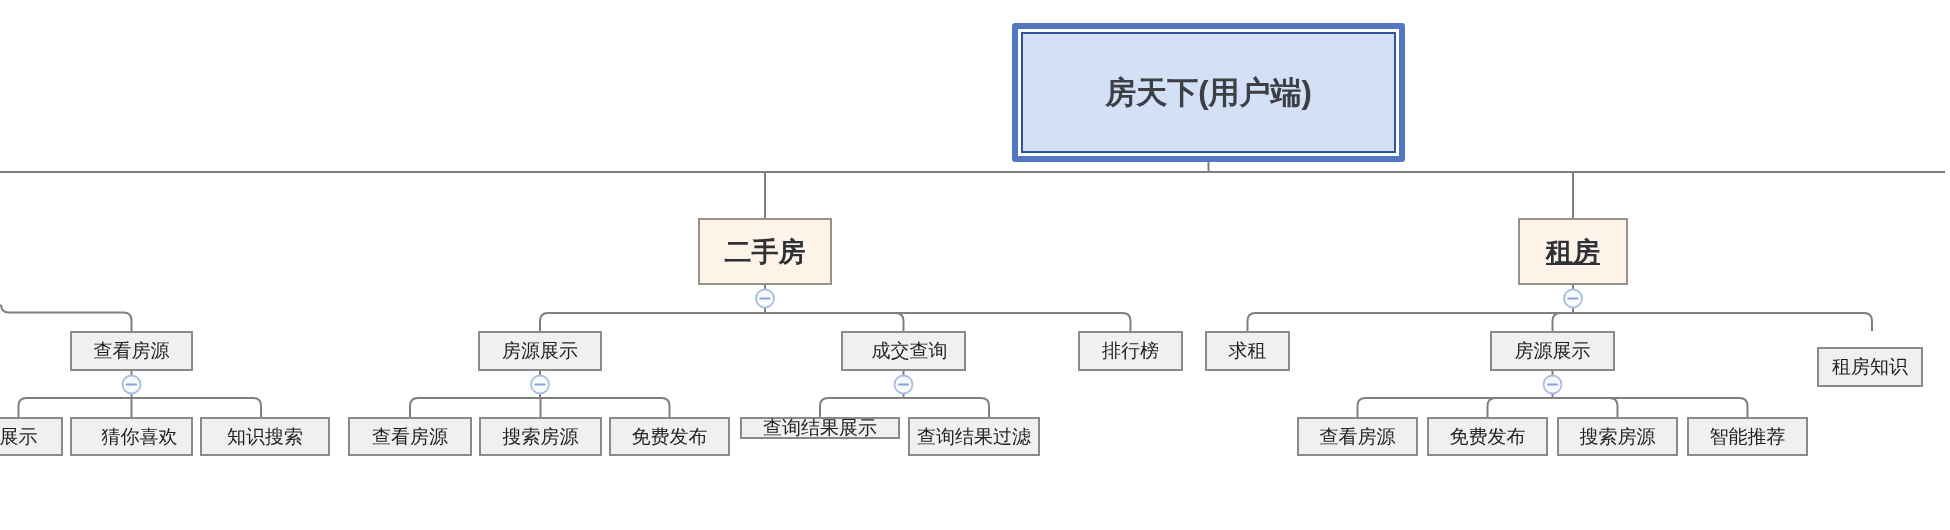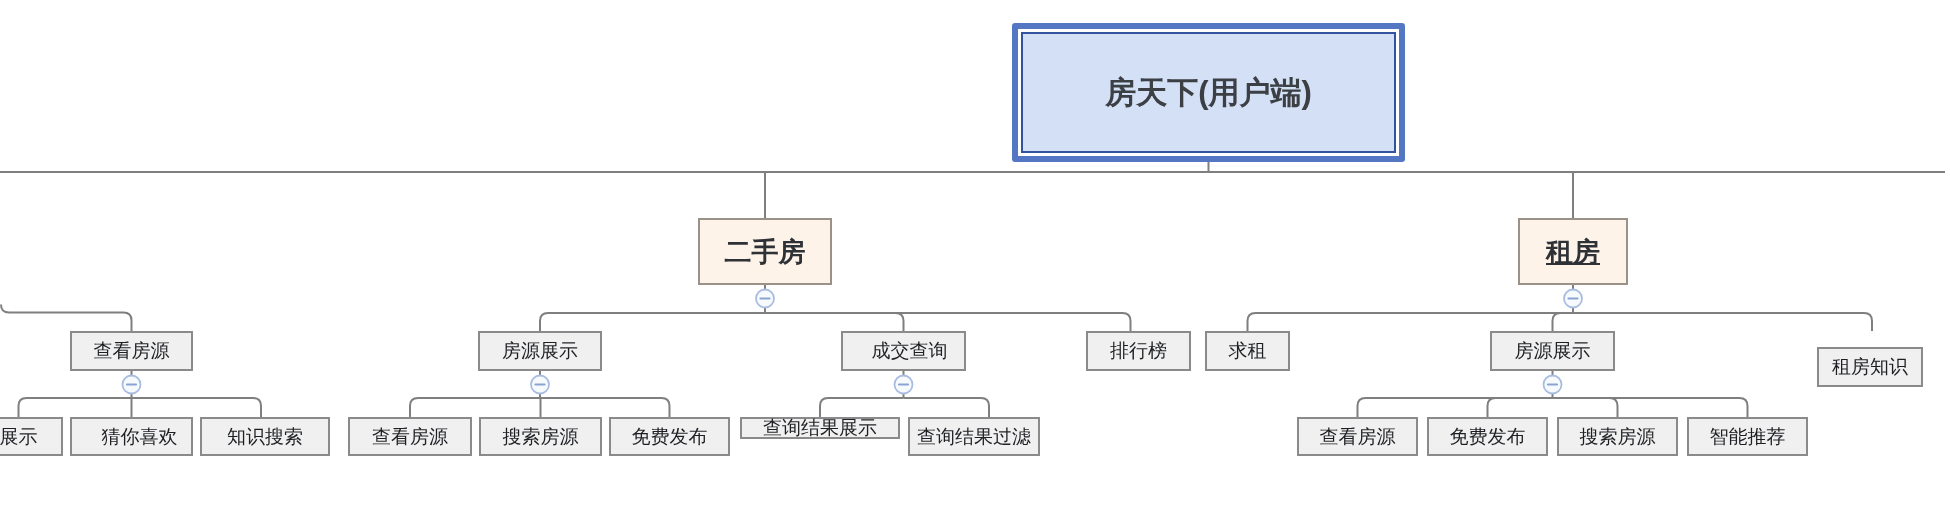--- a/index.html
+++ b/index.html
@@ -93,21 +93,21 @@
     </svg>
   <div id="nodes-layer">
       <div class="node lvl0 root-outer" style="left: 1012px; top: 23px; width: 393px; height: 139px;">
         <div class="root-inner">房天下(用户端)</div>
       </div>
       <div class="node lvl1" style="left: 698px; top: 218px; width: 134px; height: 67px;">二手房</div>
       <div class="node lvl1" style="left: 1518px; top: 218px; width: 110px; height: 67px; text-decoration: underline;">租房</div>
       <div class="node lvl2" style="left: 70px; top: 331px; width: 123px; height: 40px;">查看房源</div>
       <div class="node lvl2" style="left: 478px; top: 331px; width: 124px; height: 40px;">房源展示</div>
       <div class="node lvl2" style="left: 841px; top: 331px; width: 125px; height: 40px; padding-left: 12px;">成交查询</div>
-      <div class="node lvl2" style="left: 1078px; top: 331px; width: 105px; height: 40px; margin-left: 8px;">排行榜</div>
+      <div class="node lvl2" style="left: 1078px; top: 331px; width: 105px; height: 40px;">排行榜</div>
       <div class="node lvl2" style="left: 1205px; top: 331px; width: 85px; height: 40px;">求租</div>
       <div class="node lvl2" style="left: 1490px; top: 331px; width: 125px; height: 40px;">房源展示</div>
       <div class="node lvl2" style="left: 1817px; top: 331px; width: 106px; height: 40px; margin-top: 16px;">租房知识</div>
       <div class="node lvl3" style="left: -26px; top: 417px; width: 89px; height: 39px;">展示</div>
       <div class="node lvl3" style="left: 70px; top: 417px; width: 123px; height: 39px; padding-left: 16px;">猜你喜欢</div>
       <div class="node lvl3" style="left: 200px; top: 417px; width: 130px; height: 39px;">知识搜索</div>
       <div class="node lvl3" style="left: 348px; top: 417px; width: 124px; height: 39px;">查看房源</div>
       <div class="node lvl3" style="left: 479px; top: 417px; width: 123px; height: 39px;">搜索房源</div>
       <div class="node lvl3" style="left: 609px; top: 417px; width: 121px; height: 39px;">免费发布</div>
       <div class="node lvl3" style="left: 740px; top: 417px; width: 160px; height: 22px;">查询结果展示</div>

